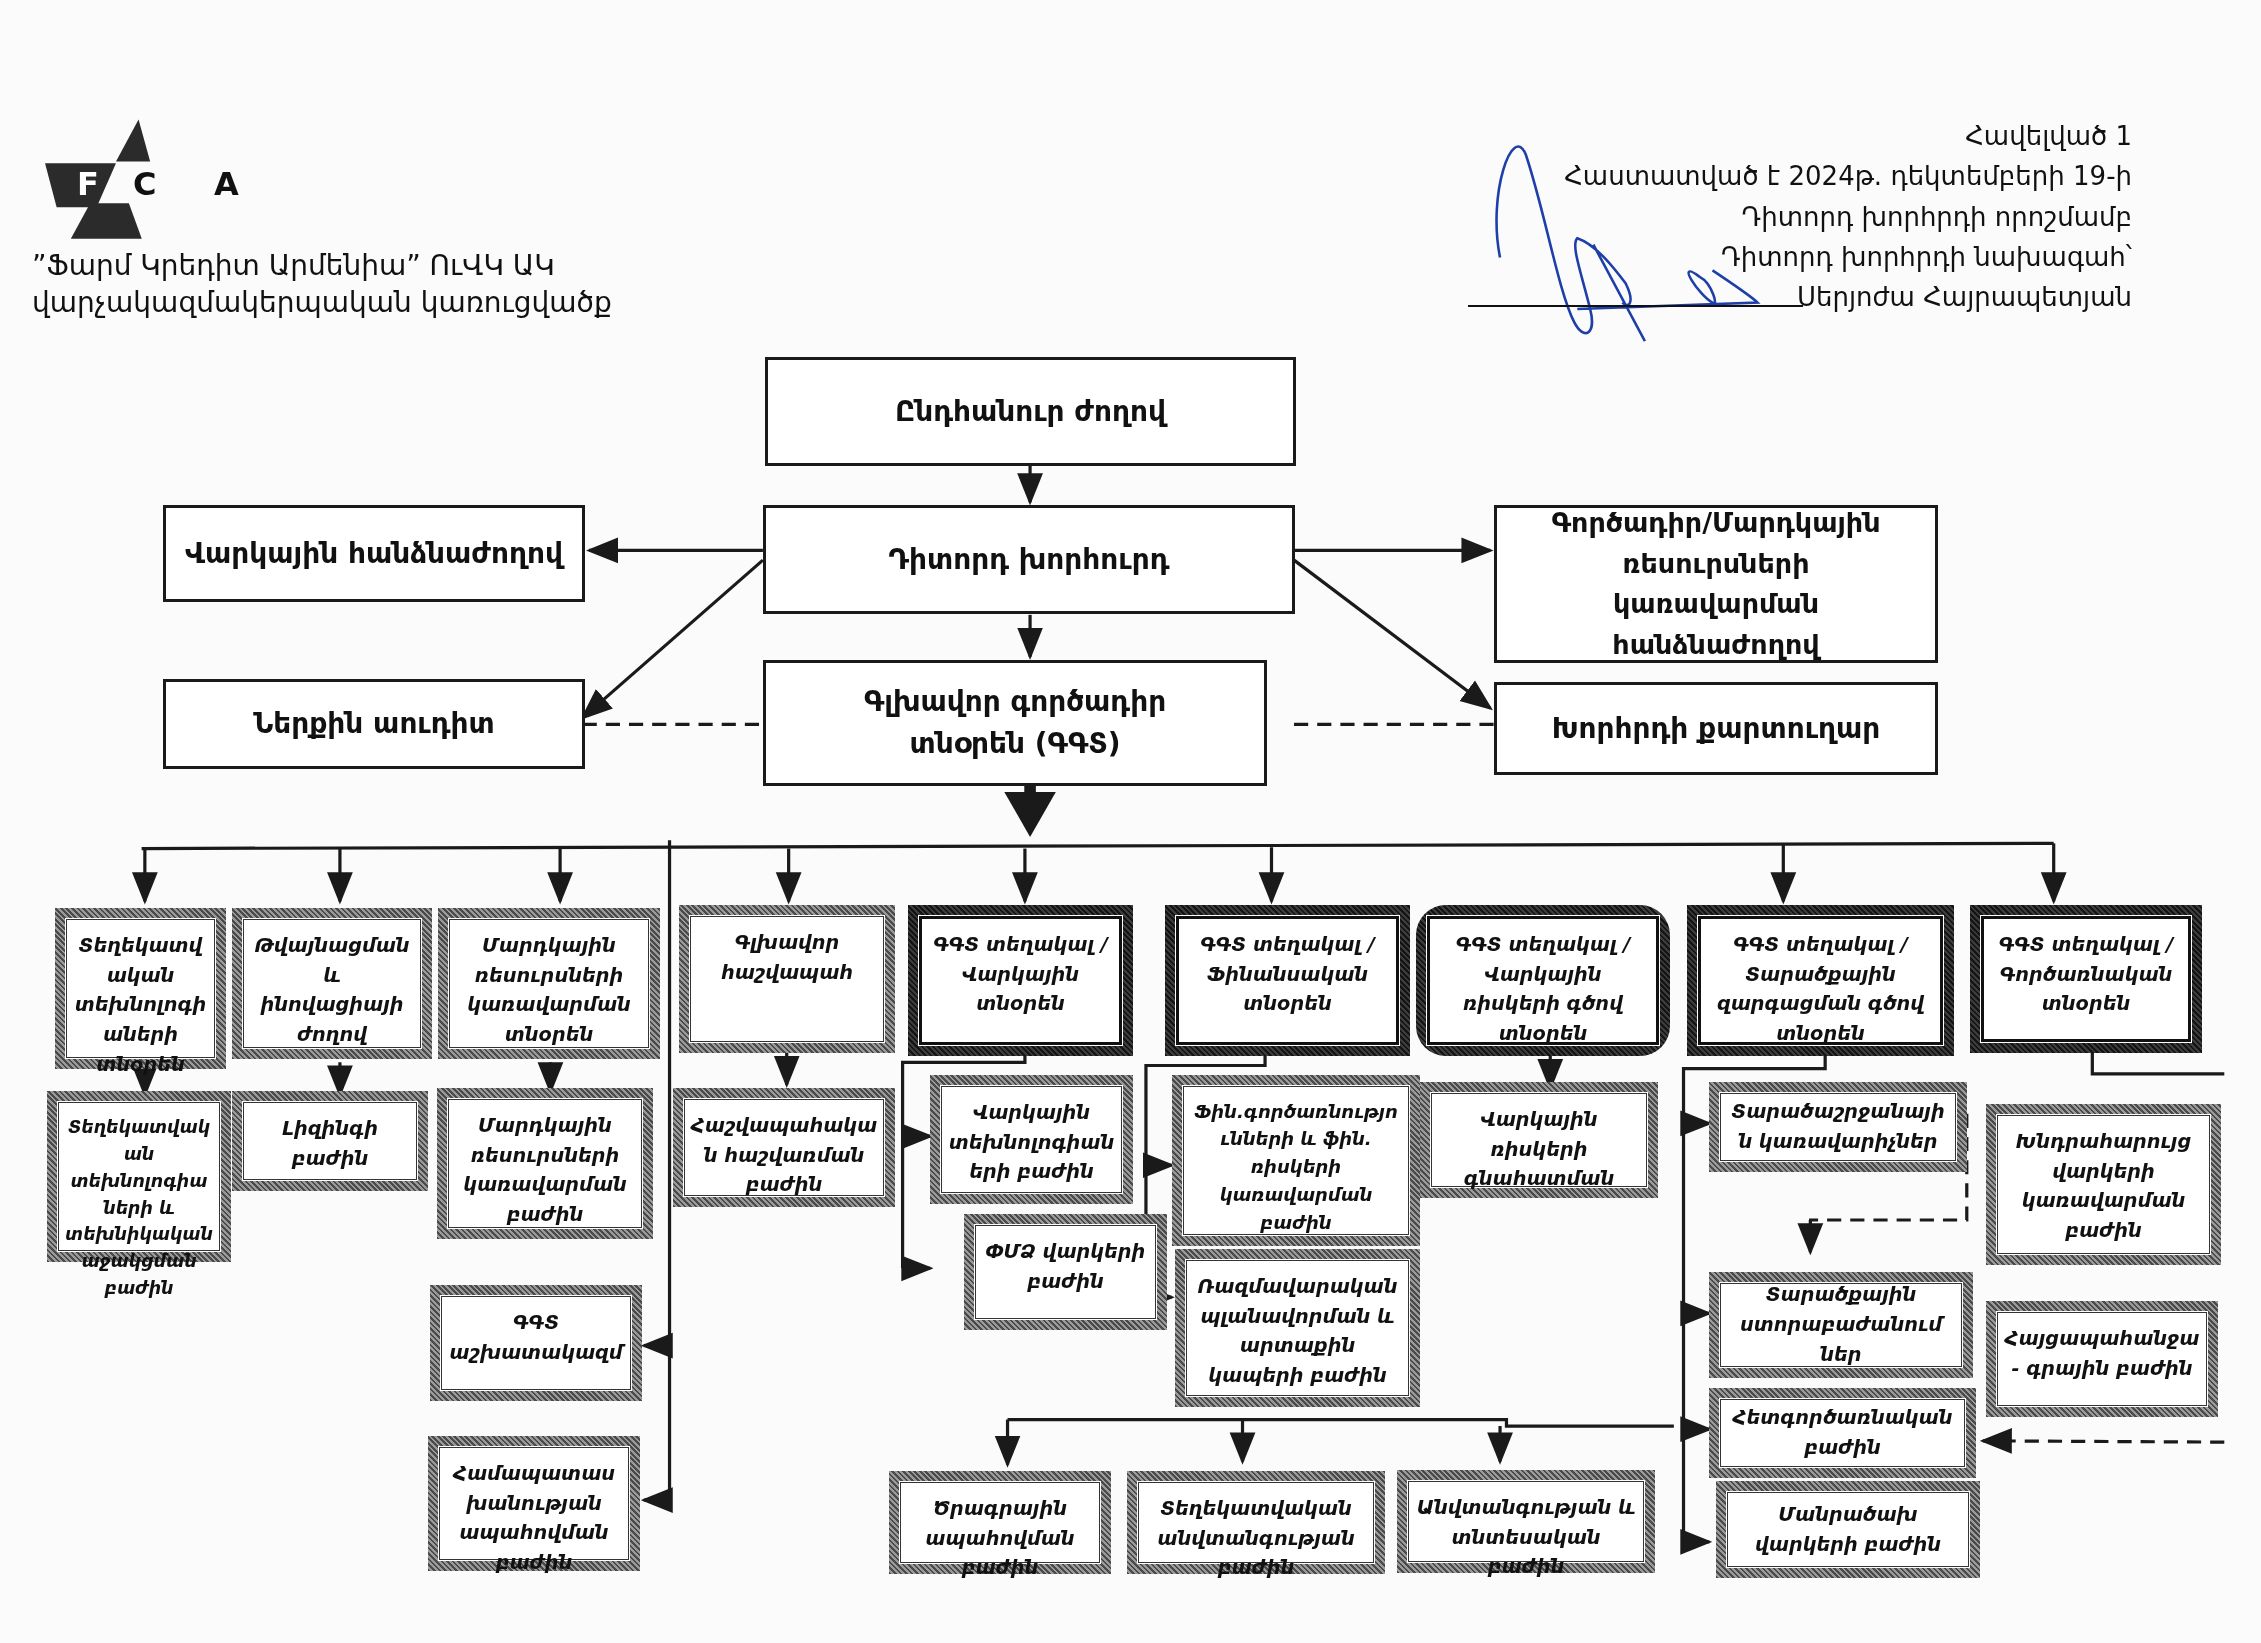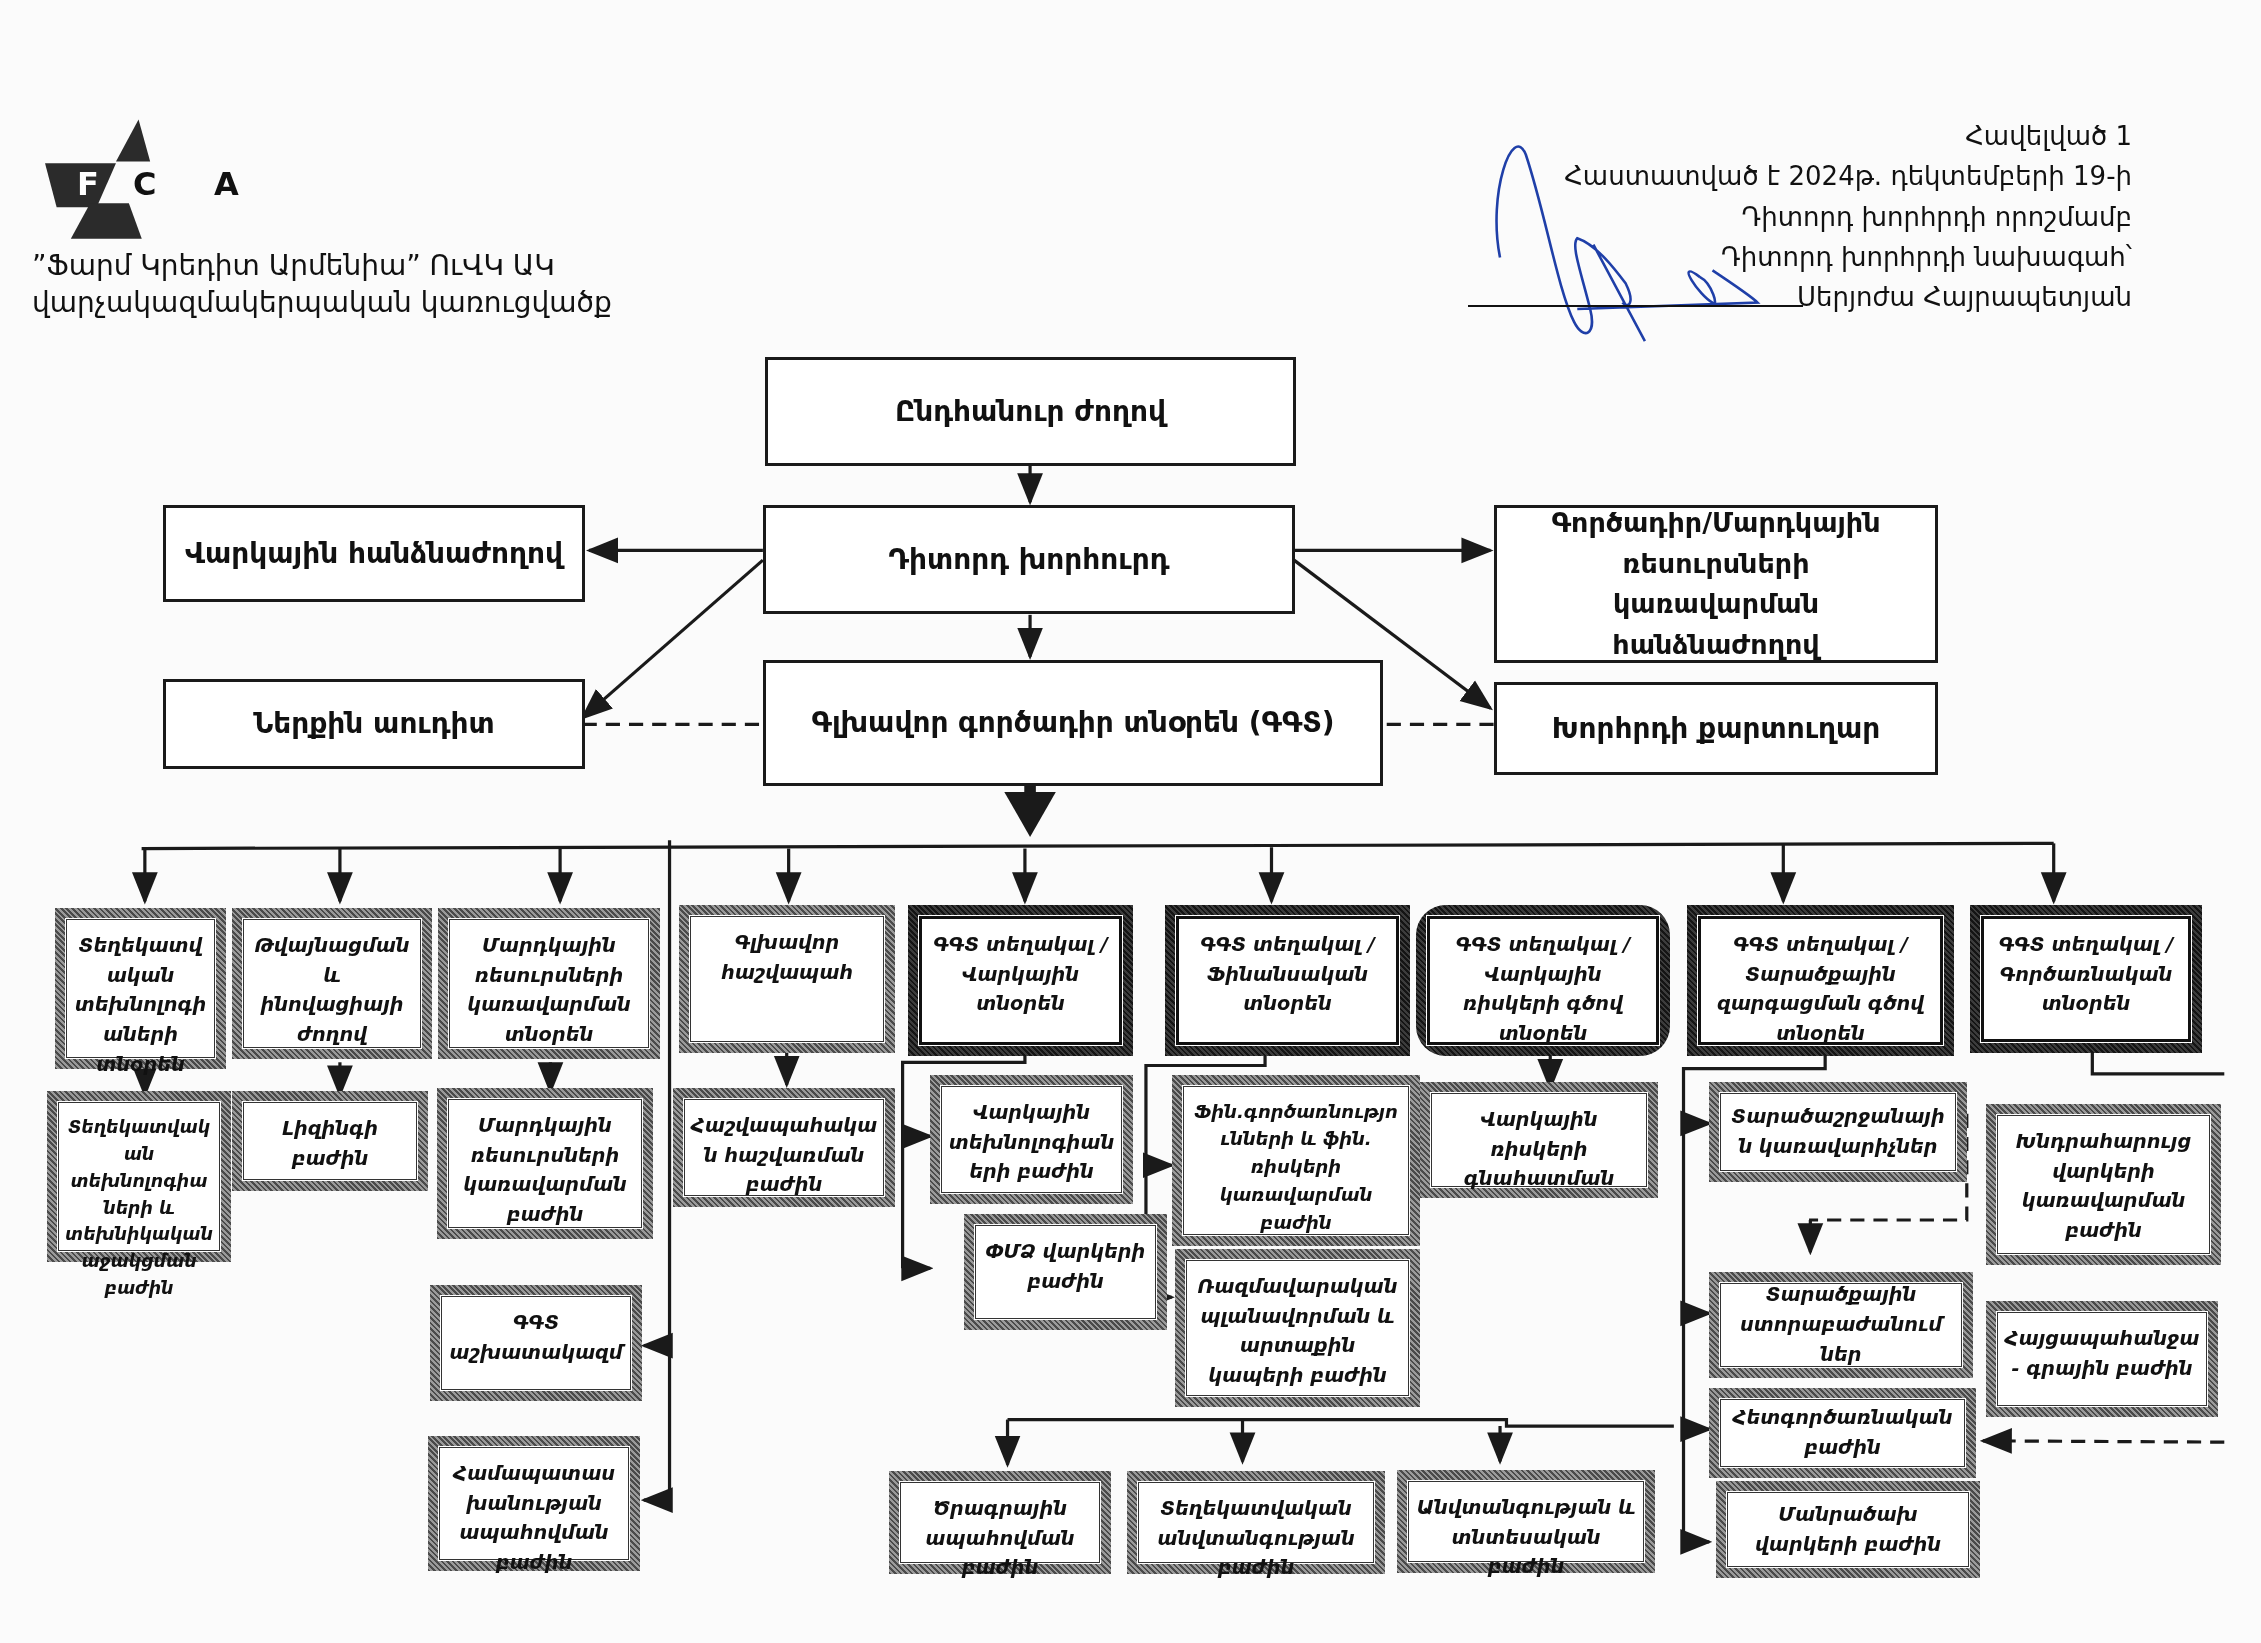--- a/index.html
+++ b/index.html
@@ -135,21 +135,21 @@
   <div>Դիտորդ խորհրդի որոշմամբ</div>
   <div>Դիտորդ խորհրդի նախագահ՝</div>
   <div>Սերյոժա Հայրապետյան</div>
 </div>
 <div class="sign-line" style="left:1468px;top:305px;width:335px;"></div>
 
 <div class="node top-box" style="left:765px;top:357px;width:531px;height:109px;">Ընդհանուր ժողով</div>
 <div class="node top-box" style="left:763px;top:505px;width:532px;height:109px;">Դիտորդ խորհուրդ</div>
 <div class="node top-box" style="left:163px;top:505px;width:422px;height:97px;">Վարկային հանձնաժողով</div>
 <div class="node top-box" style="left:163px;top:679px;width:422px;height:90px;">Ներքին աուդիտ</div>
-<div class="node top-box" style="left:763px;top:660px;width:620px;height:126px;padding:0 39px;">Գլխավոր գործադիր տնօրեն (ԳԳՏ)</div>
+<div class="node top-box" style="left:763px;top:660px;width:504px;height:126px;padding:0 39px;">Գլխավոր գործադիր տնօրեն (ԳԳՏ)</div>
 <div class="node top-box multi" style="left:1494px;top:505px;width:444px;height:158px;padding:6.4px 32px;">Գործադիր/Մարդկային ռեսուրսների կառավարման հանձնաժողով</div>
 <div class="node top-box" style="left:1494px;top:682px;width:444px;height:93px;">Խորհրդի քարտուղար</div>
 
 <div class="frame" style="left:55px;top:908px;width:171px;height:161px;">
     <div class="inner">
       <div class="inner2">Տեղեկատվական տեխնոլոգիաների տնօրեն</div>
     </div>
   </div>
 <div class="frame" style="left:232px;top:908px;width:200px;height:151px;">
     <div class="inner">
@@ -240,21 +240,21 @@
 <div class="frame" style="left:1175px;top:1249px;width:245px;height:158px;">
     <div class="inner">
       <div class="inner2">Ռազմավարական պլանավորման և արտաքին կապերի բաժին</div>
     </div>
   </div>
 <div class="frame" style="left:1420px;top:1082px;width:238px;height:116px;">
     <div class="inner">
       <div class="inner2">Վարկային ռիսկերի գնահատման</div>
     </div>
   </div>
-<div class="frame center" style="left:1709px;top:1082px;width:258px;height:100px;">
+<div class="frame center" style="left:1709px;top:1082px;width:258px;height:90px;">
     <div class="inner">
       <div class="inner2">Տարածաշրջանային կառավարիչներ</div>
     </div>
   </div>
 <div class="frame" style="left:1986px;top:1104px;width:235px;height:161px;">
     <div class="inner">
       <div class="inner2">Խնդրահարույց վարկերի կառավարման բաժին</div>
     </div>
   </div>
 <div class="frame center" style="left:1709px;top:1272px;width:264px;height:106px;">

